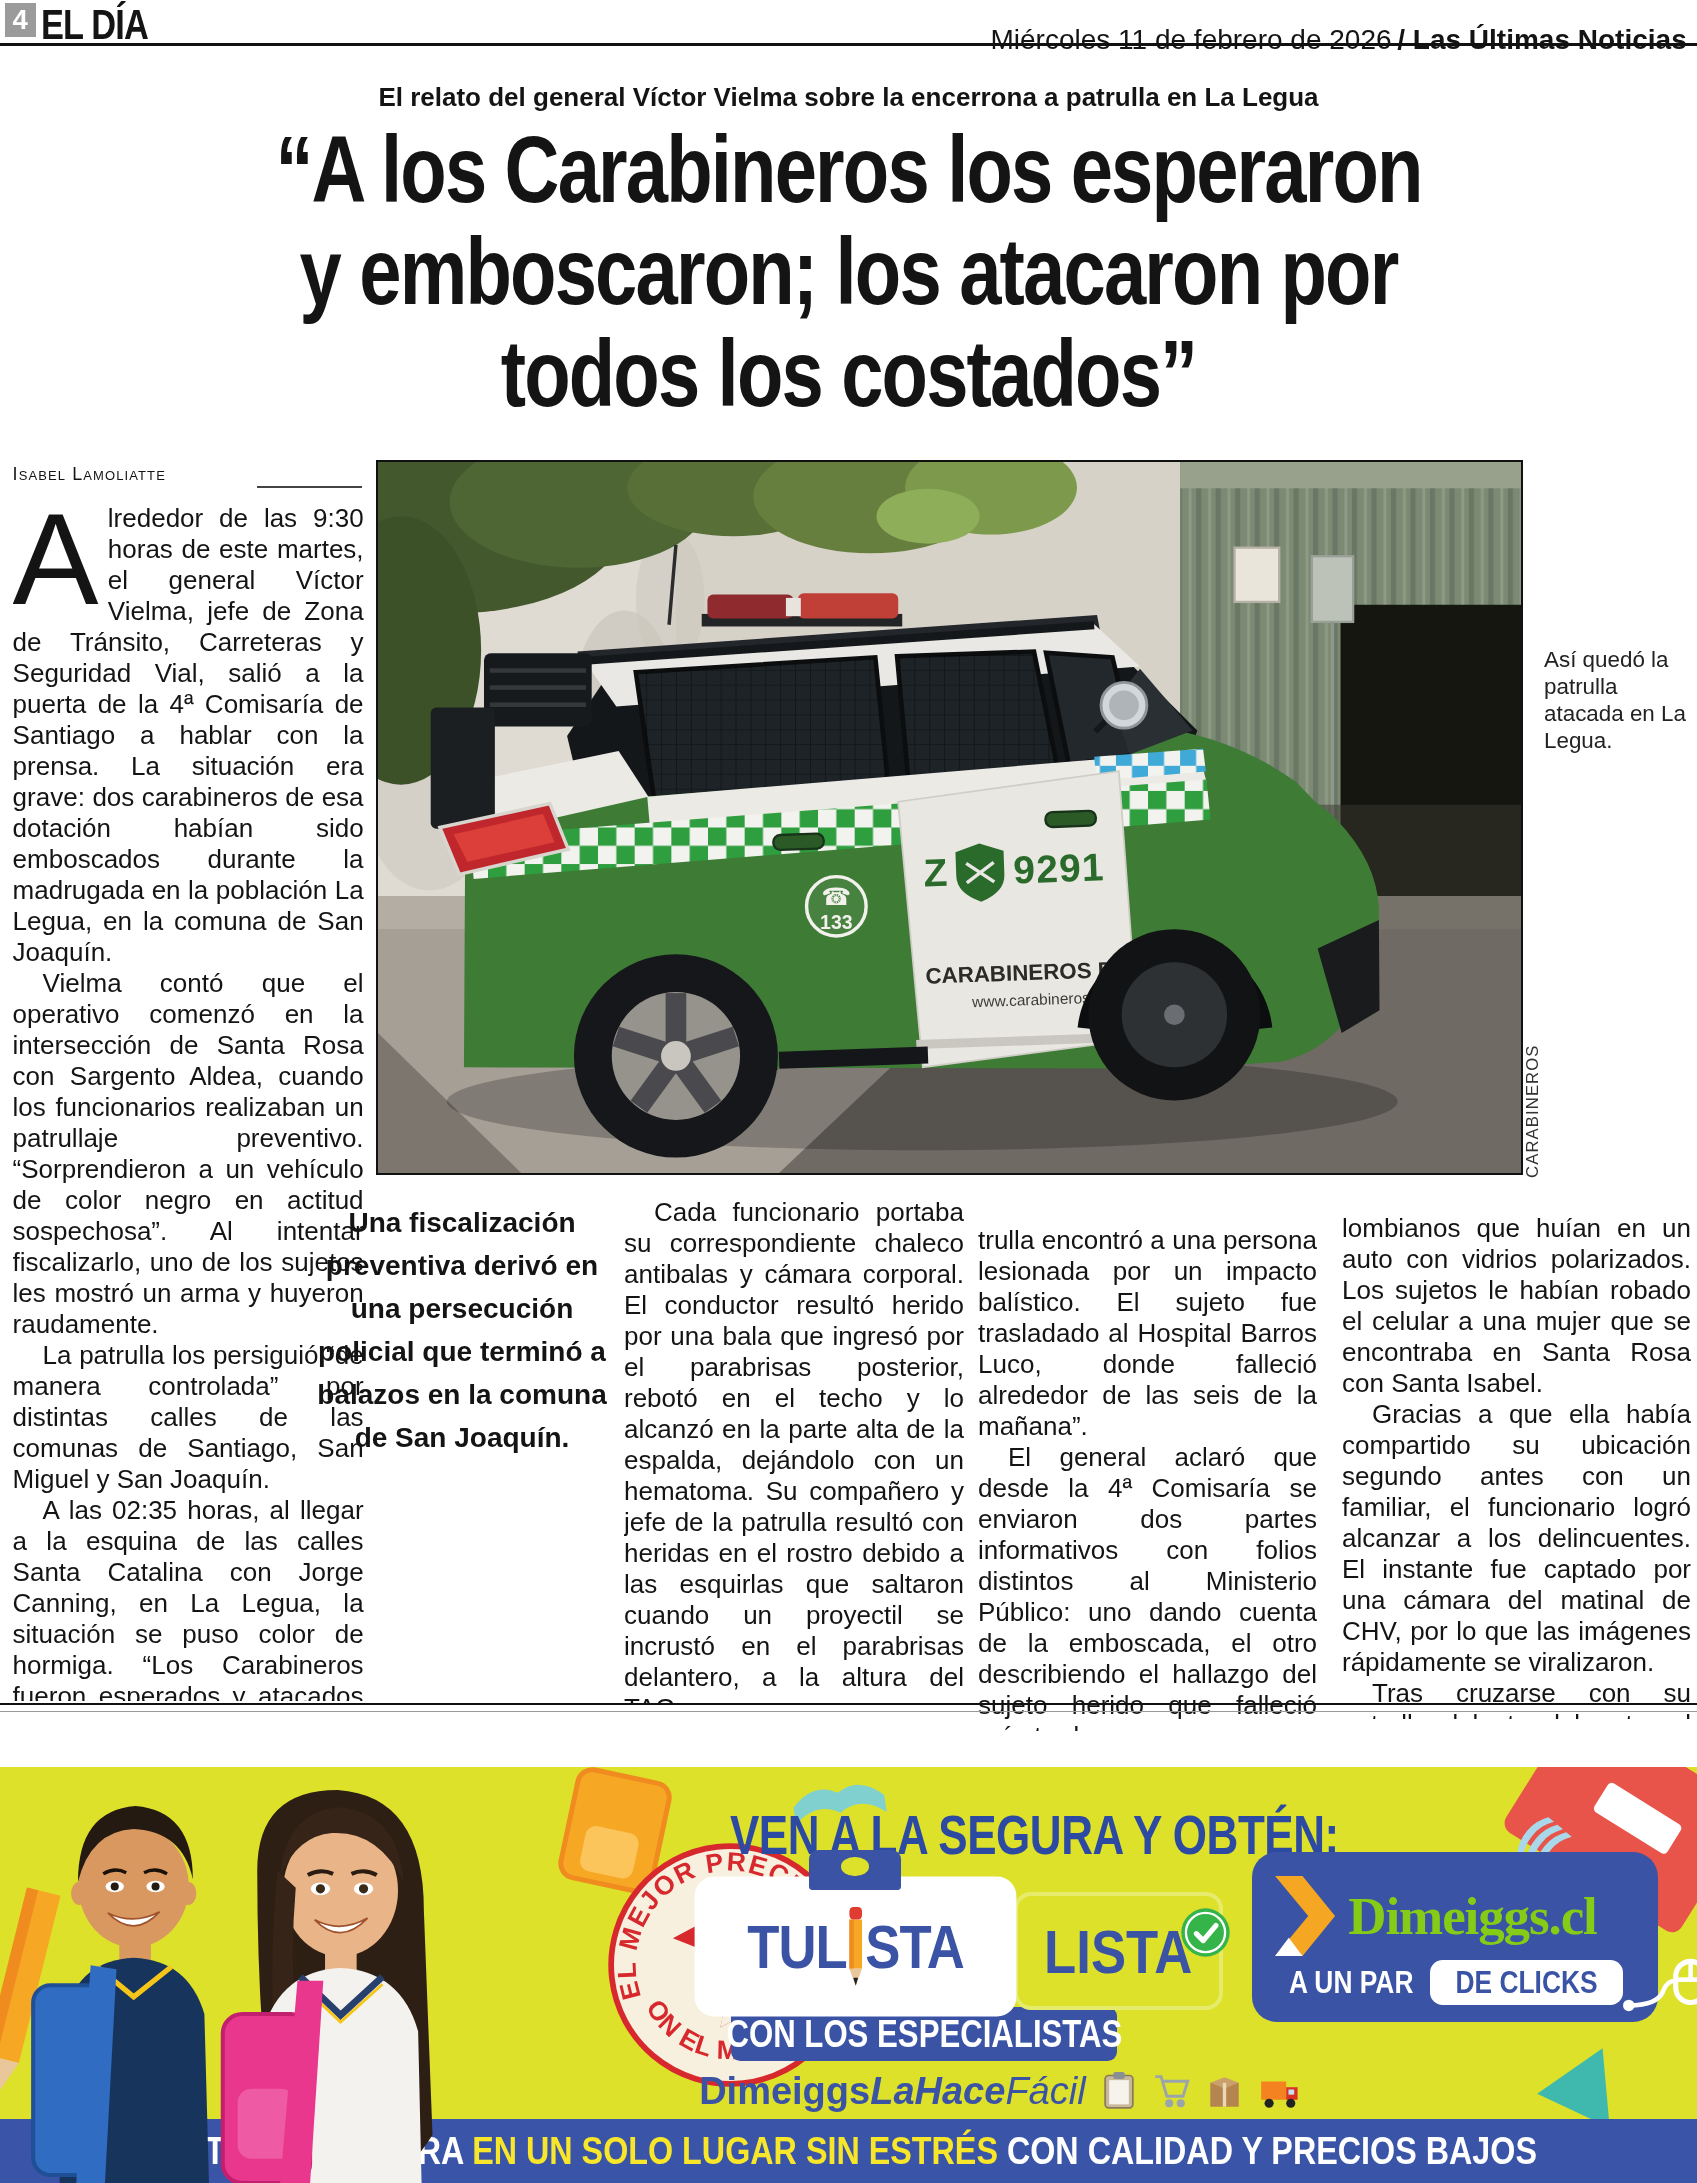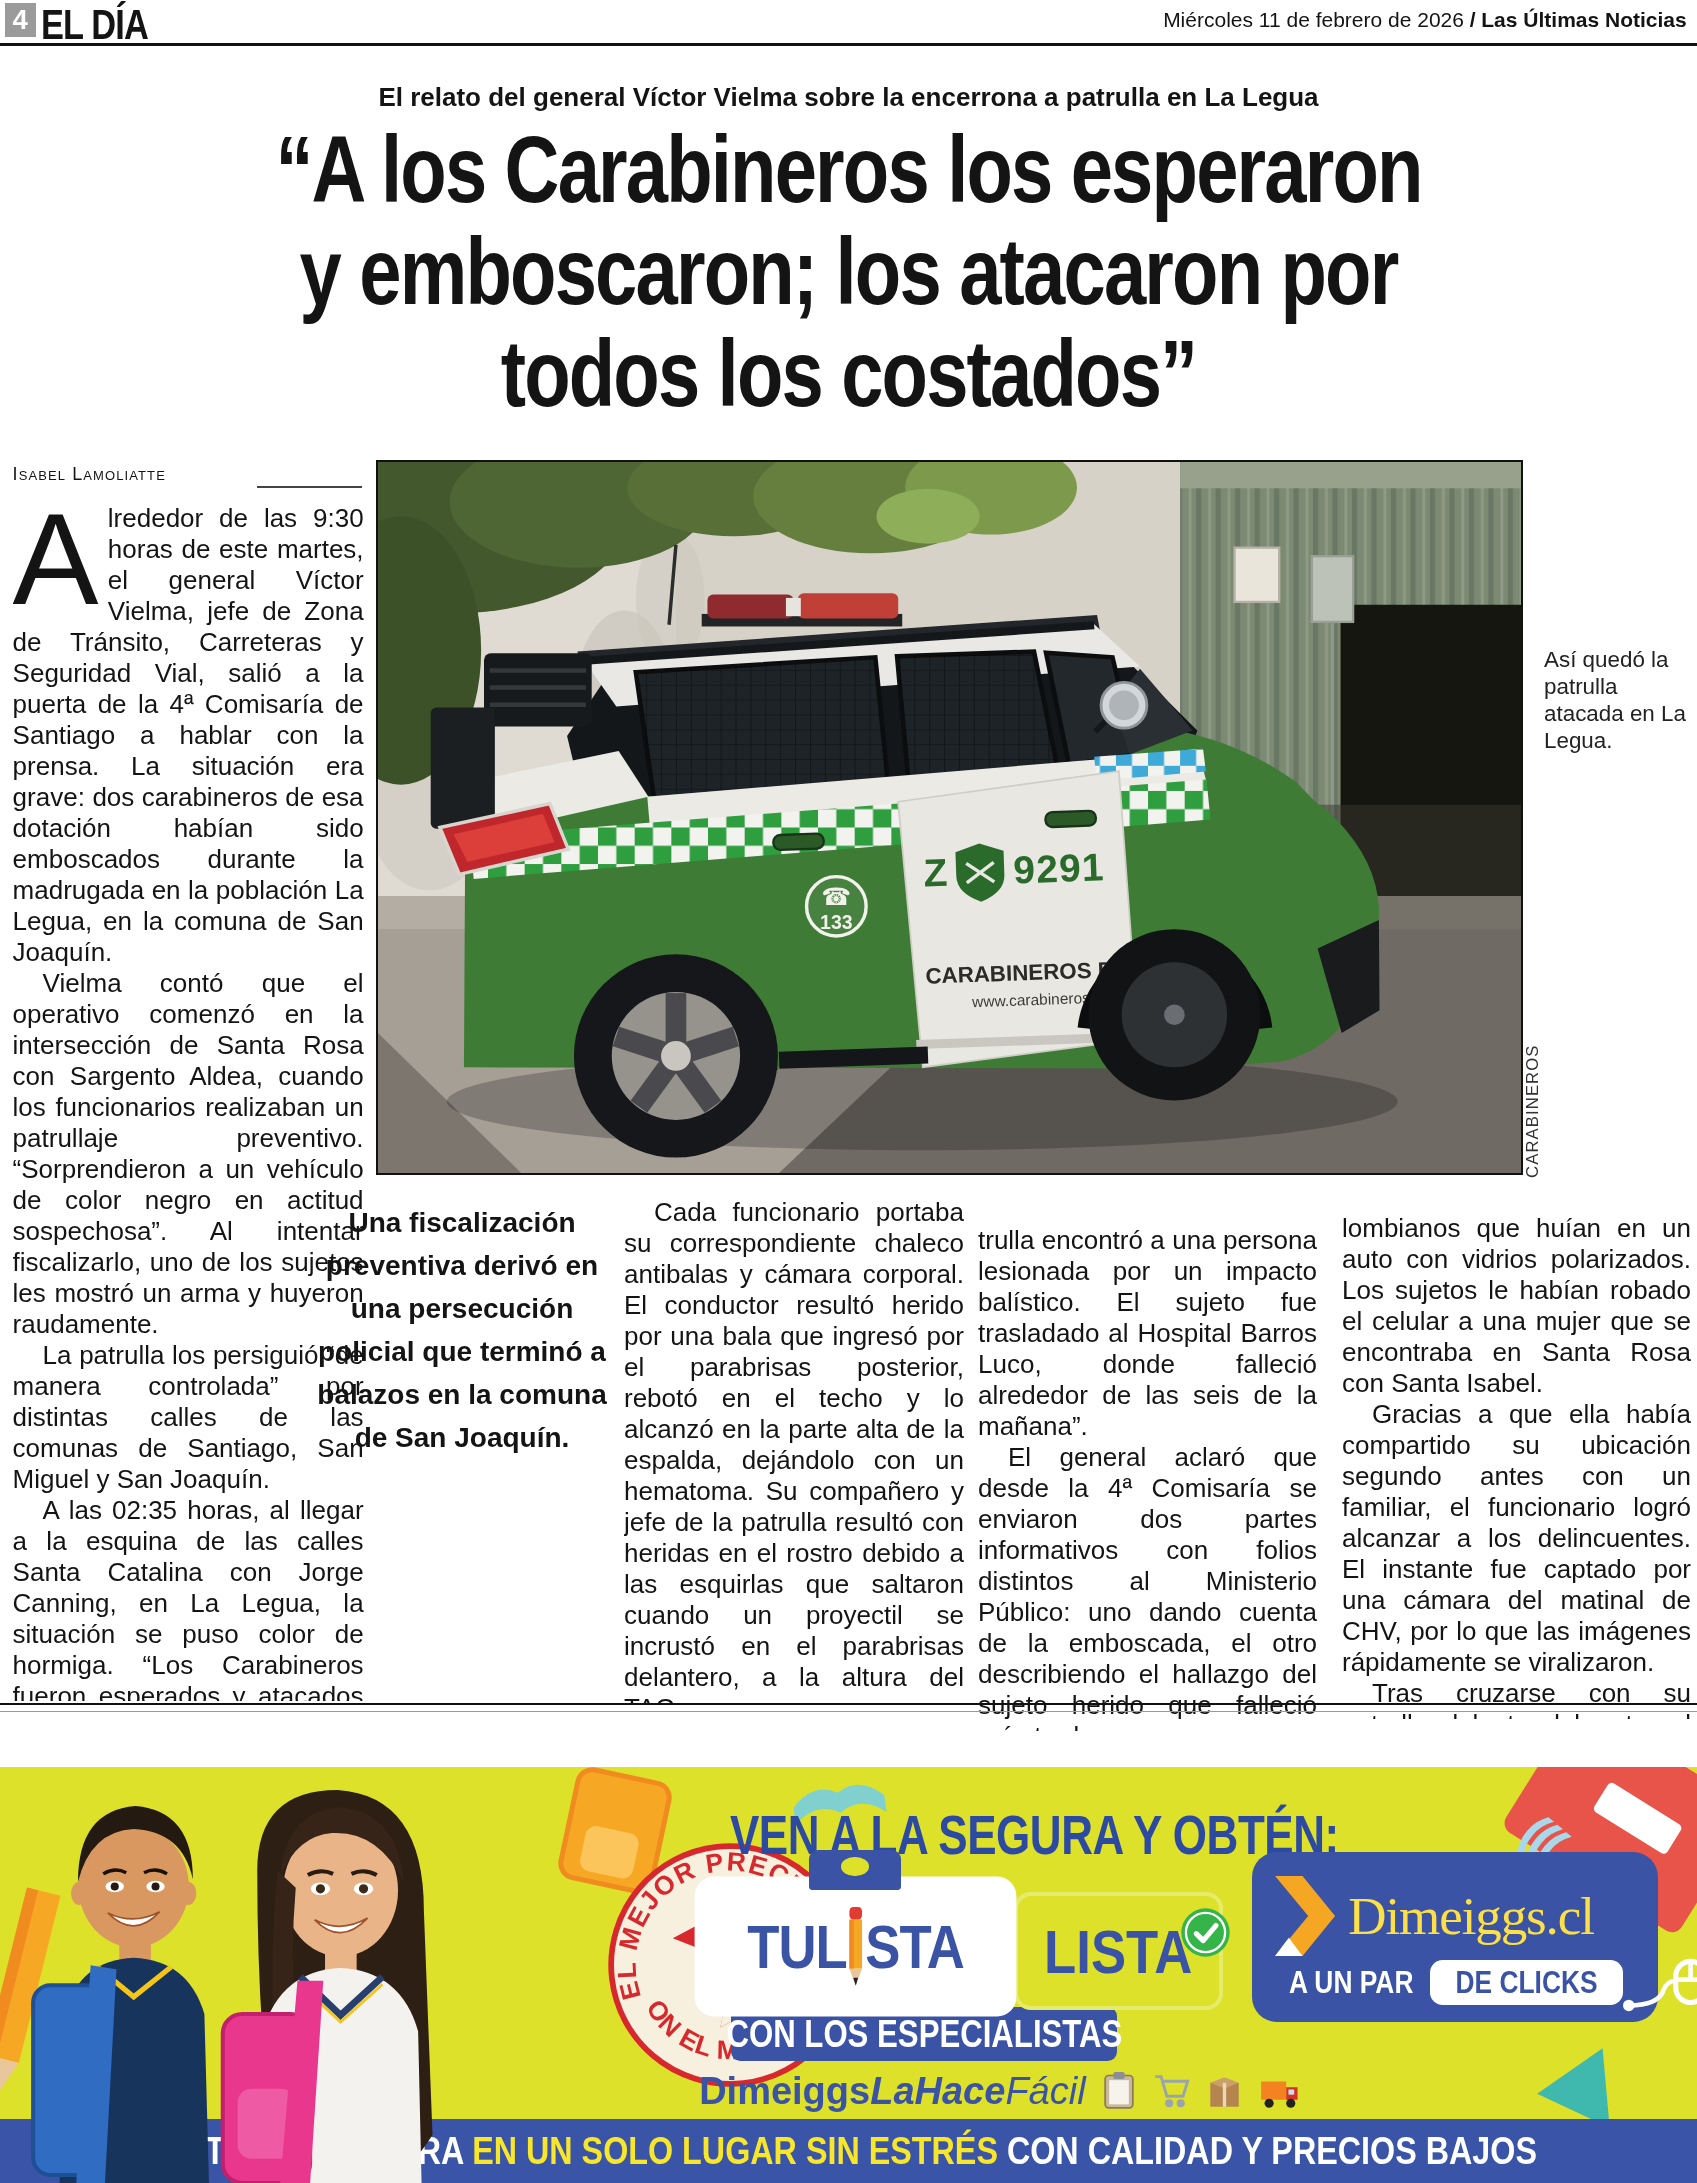--- a/index.html
+++ b/index.html
@@ -5,21 +5,21 @@
   * { margin:0; padding:0; box-sizing:border-box; }
   html,body { background:#ffffff; }
   body { font-family:"Liberation Sans", sans-serif; color:#141414; }
   .page { position:relative; width:1697px; height:2183px; background:#fff; overflow:hidden; }
 
   
   .pagenum { position:absolute; left:4.6px; top:3.4px; width:31px; height:34px; background:#9b9b9b;
              color:#fff; font-size:27.6px; font-weight:bold; display:flex; align-items:center; justify-content:center; }
   .masthead { position:absolute; left:41px; top:0px; font-size:43px; font-weight:bold;
               letter-spacing:-1.1px; transform:scaleX(.8); transform-origin:left top; white-space:nowrap; }
-  .dateline { position:absolute; right:10.3px; top:8px; font-size:21px; white-space:nowrap; }
+  .dateline { position:absolute; right:10.3px; top:24px; font-size:28px; white-space:nowrap; }
   .dateline .pub { font-weight:bold; margin-left:5.7px; }
   .header-rule { position:absolute; left:0; top:43px; width:100%; height:3.4px; background:#111; }
 
   
   .kicker { position:absolute; left:0; top:82px; width:100%; text-align:center;
             font-size:26px; font-weight:bold; }
   .headline { position:absolute; left:0; top:118px; width:100%; text-align:center;
               font-size:95px; font-weight:bold; line-height:102px; letter-spacing:-2.3px;
               transform:scaleX(.8); transform-origin:50% 0; }
   .byline { position:absolute; left:12.6px; top:464px; font-size:18px; font-variant:small-caps;
@@ -73,21 +73,21 @@
   .ribbon span { color:#fff; font-size:38px; font-weight:bold; transform:scaleX(.82); white-space:nowrap; }
   .tagline { position:absolute; left:661px; top:303px; width:678px; text-align:center;
              font-size:38px; color:#3a53a5; white-space:nowrap; }
   .tagline .w1 { font-weight:bold; }
   .tagline .w2, .tagline .w3 { font-weight:bold; font-style:italic; }
   .tagline .w4 { font-style:italic; }
   .tagline svg { vertical-align:-4.6px; margin-left:8px; }
   .dimebox { position:absolute; left:1252px; top:85px; width:406px; height:170px; background:#3a53a5;
              border-radius:25px; z-index:3; }
   .dimelogo { position:absolute; left:23px; top:24px; display:flex; align-items:center; }
-  .dimelogo .brand { color:#fde047; font-family:"Liberation Serif", serif; font-weight:normal;
+  .dimelogo .brand { color:#84cc16; font-family:"Liberation Serif", serif; font-weight:bold;
                      font-size:53px; margin-left:10.3px; letter-spacing:-1.1px; }
   .clicksrow { position:absolute; left:26.4px; top:99px; display:flex; align-items:center; }
   .clicksrow .pre { color:#fff; font-size:31px; font-weight:bold; transform:scaleX(.85); white-space:nowrap; }
   .clicksbox { background:#fff; border-radius:12.6px; padding:4.6px 12.6px; margin-left:5.7px; }
   .clicksbox span { color:#3a53a5; font-size:31px; font-weight:bold; transform:scaleX(.85); display:inline-block; white-space:nowrap; }
   .kids { position:absolute; left:10.3px; top:0; width:460px; height:416px; z-index:4; }
   .strip { position:absolute; left:0; bottom:0; width:100%; height:64px; background:#3a54a7; z-index:3;
            display:flex; align-items:center; justify-content:center; }
   .strip-inner { font-size:38px; font-weight:bold; white-space:nowrap; transform:scaleX(.85); }
   .strip-inner .w { color:#fff; } .strip-inner .y { color:#f8e62a; }

